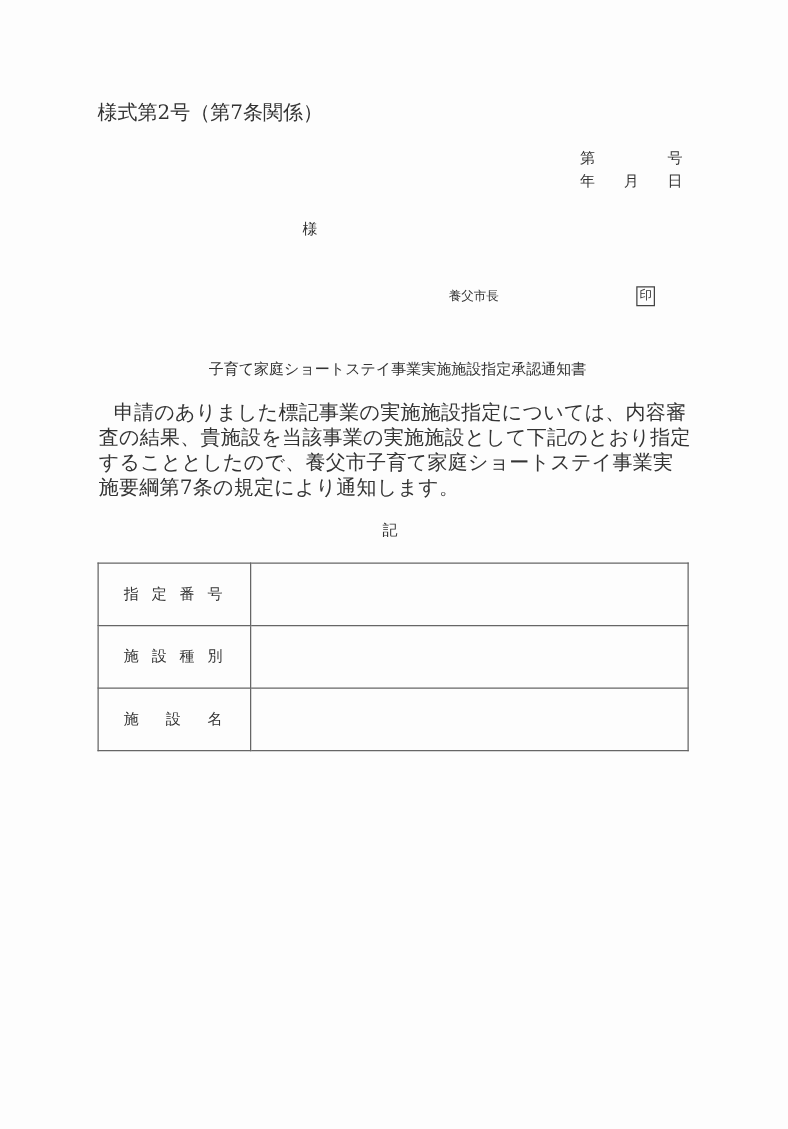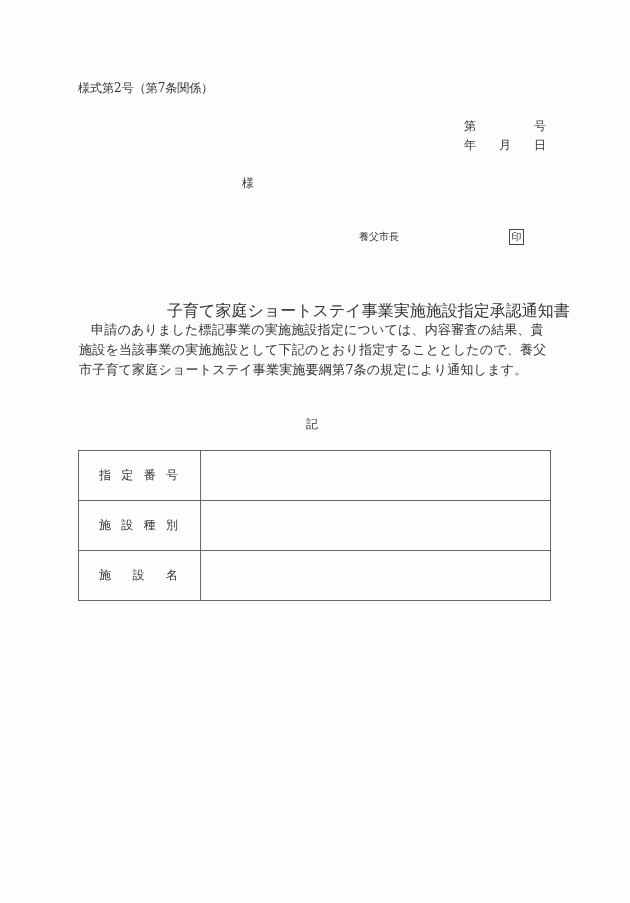--- a/index.html
+++ b/index.html
@@ -2,30 +2,30 @@
 <html><head>
 <meta charset="utf-8">
 <style>
   html, body { margin: 0; padding: 0; }
   body {
     width: 630px; height: 903px; background: #fdfdfd; position: relative;
     font-family: "DejaVu Serif", "Liberation Serif", serif; color: #333;
     font-size: 12px; overflow: hidden;
   }
   .abs { position: absolute; white-space: nowrap; }
-  #form-label { left: 78px; top: 80px; font-size: 12px; text-align: right; }
+  #form-label { left: 78px; top: 80px; font-size: 16px; text-align: right; }
   #number-line { left: 464px; top: 118px; width: 82px; }
   #date-line { left: 464px; top: 137px; width: 82px; }
   .spread { display: flex; justify-content: space-between; }
   #recipient { left: 242px; top: 175px; font-size: 12px; }
   #mayor { left: 359px; top: 230px; font-size: 10px; }
   #seal { left: 509px; top: 229px; width: 13px; height: 14px; border: 1px solid #444;
           font-size: 10px; line-height: 14px; text-align: center; }
-  #title { left: 167px; top: 301px; font-size: 16px; }
-  #body-text { left: 79px; top: 320px; width: 475px; font-size: 13px; line-height: 20px;
+  #title { left: 167px; top: 287px; font-size: 12px; }
+  #body-text { left: 79px; top: 320px; width: 475px; font-size: 16px; line-height: 20px;
                white-space: normal; text-indent: 12px; letter-spacing: 0.2px; }
   #ki { left: 306px; top: 416px; font-size: 12px; }
   #info-table { left: 78px; top: 450px; border-collapse: collapse; }
   #info-table td { border: 1px solid #666; height: 49px; padding: 0; }
   #info-table td.lbl { width: 121px; }
   #info-table td.val { width: 349px; }
   .lbl-inner { display: flex; justify-content: space-between; padding: 0 22px 0 20px; font-size: 12px; }
 </style>
 </head>
 <body>

